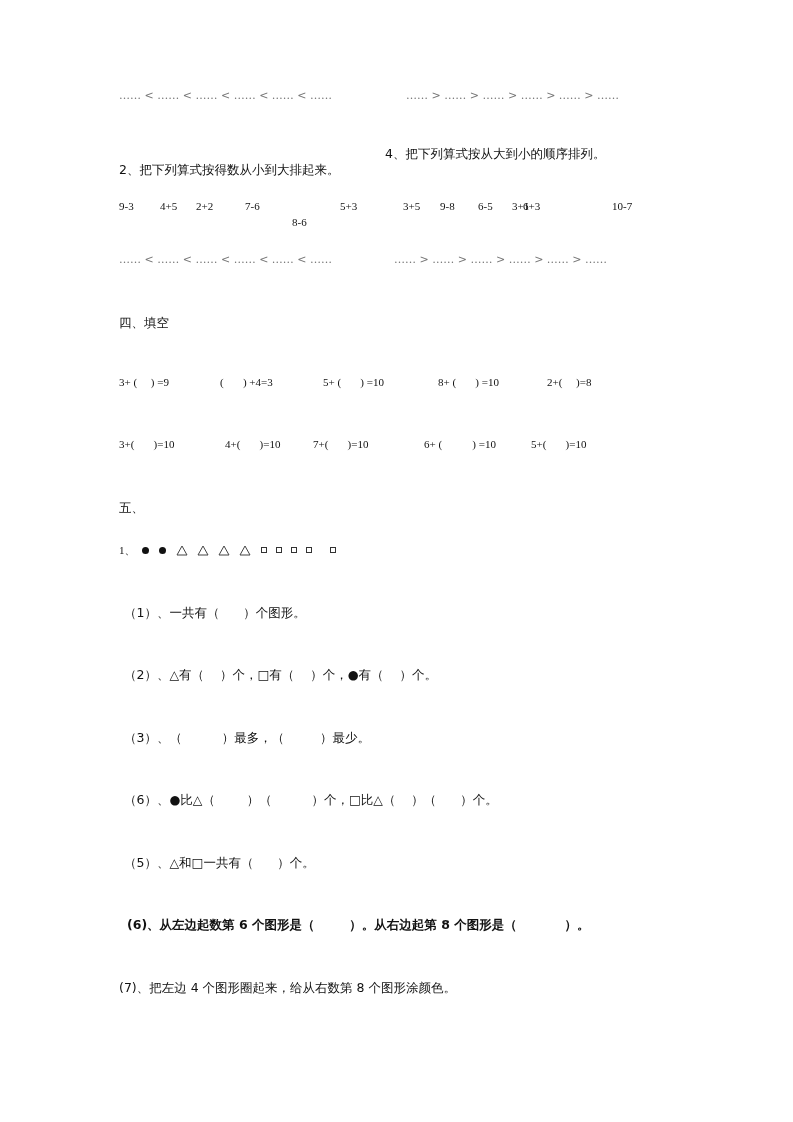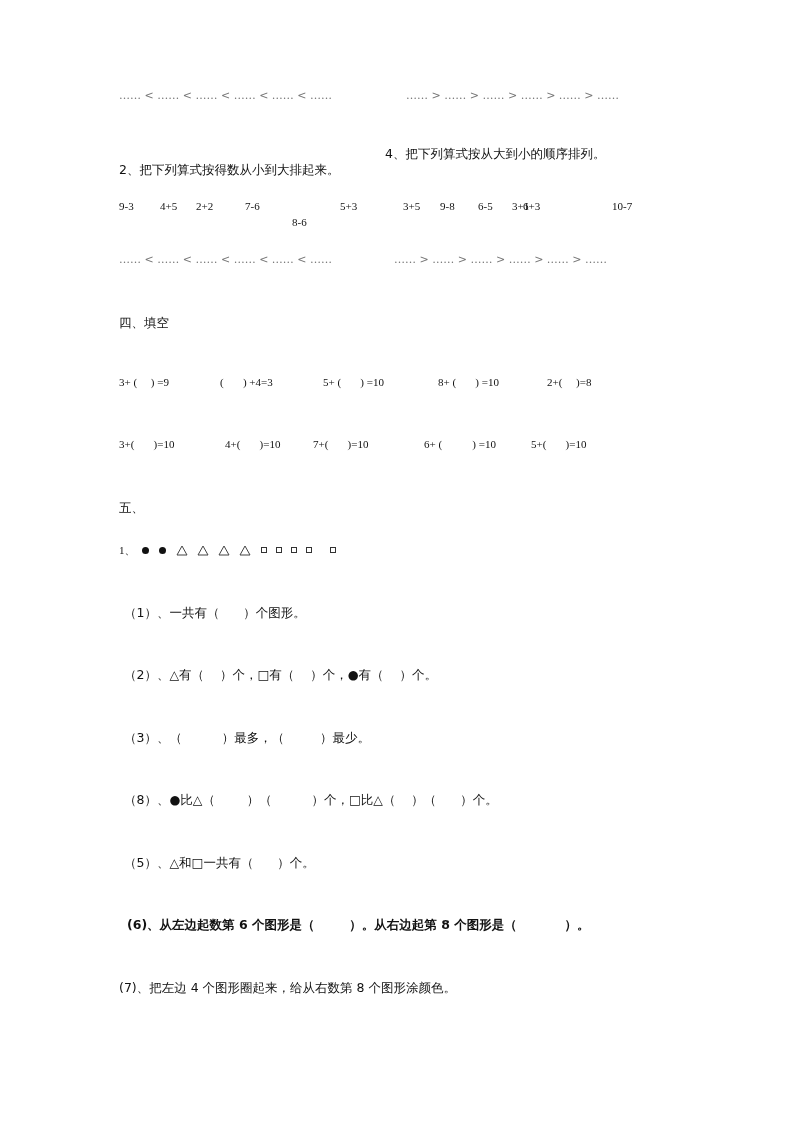--- a/index.html
+++ b/index.html
@@ -74,16 +74,16 @@
   <span class="shape sq" style="margin-left:10px;"></span>
   <span class="shape sq" style="margin-left:9px;"></span>
   <span class="shape sq" style="margin-left:9px;"></span>
   <span class="shape sq" style="margin-left:9px;"></span>
   <span class="shape sq" style="margin-left:18px;"></span>
 </div>
 
 <div class="abs cn" style="left:124px; top:605px;">（1）、一共有（      ）个图形。</div>
 <div class="abs cn" style="left:124px; top:667px;">（2）、△有（    ）个，□有（    ）个，●有（    ）个。</div>
 <div class="abs cn" style="left:124px; top:730px;">（3）、（          ）最多，（         ）最少。</div>
-<div class="abs cn" style="left:124px; top:792px;">（8）、●比△（        ）（          ）个，□比△（    ）（      ）个。</div>
+<div class="abs cn" style="left:124px; top:792px;">（6）、●比△（        ）（          ）个，□比△（    ）（      ）个。</div>
 <div class="abs cn" style="left:124px; top:855px;">（5）、△和□一共有（      ）个。</div>
 <div class="abs cn" style="left:127px; top:917px;font-weight:bold;">(6)、从左边起数第 6 个图形是（        ）。从右边起第 8 个图形是（           ）。</div>
 <div class="abs cn" style="left:119px; top:980px;">(7)、把左边 4 个图形圈起来，给从右数第 8 个图形涂颜色。</div>
 
 </body></html>

